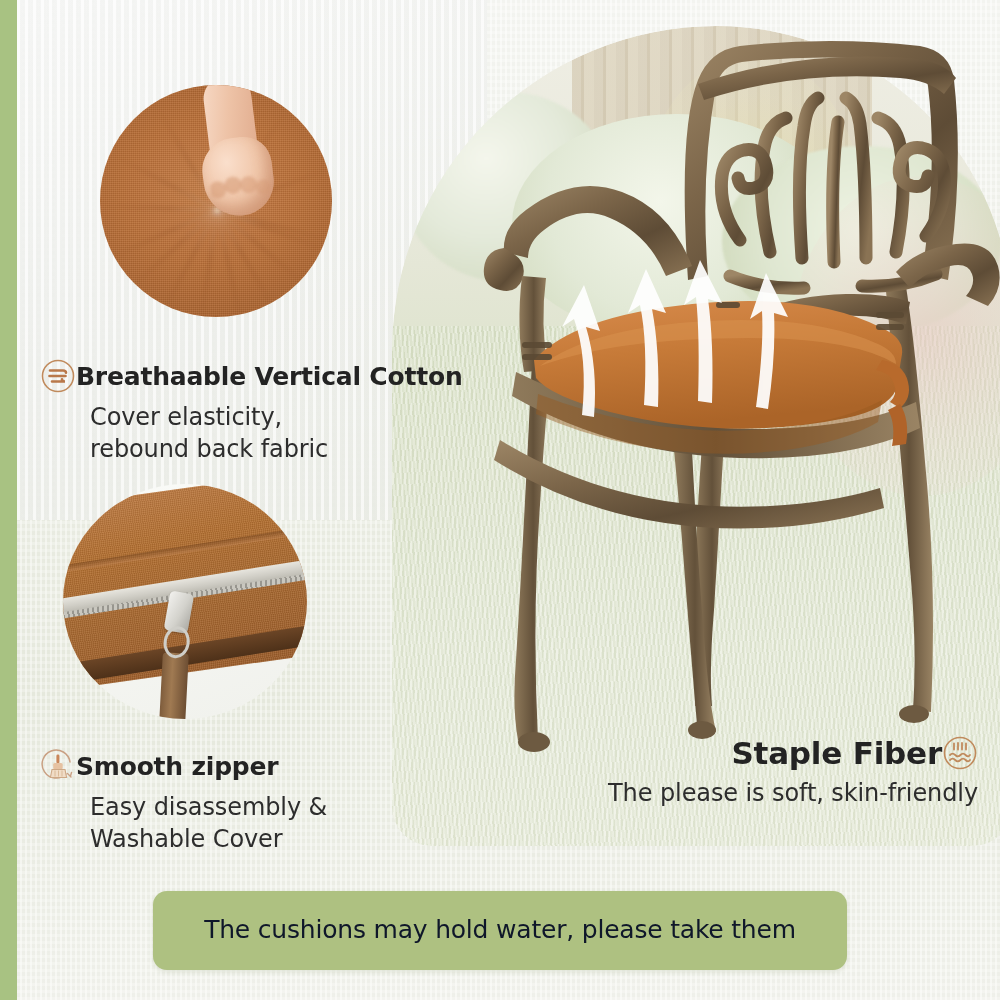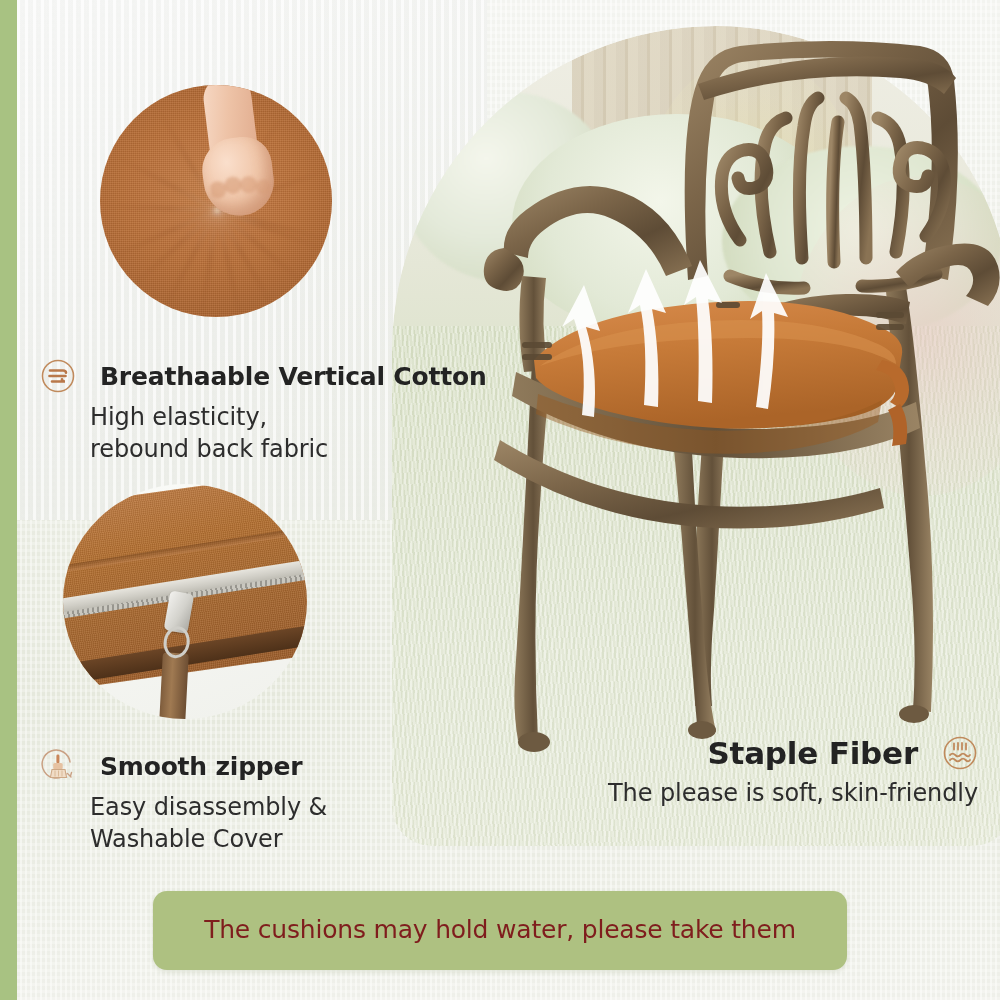--- a/index.html
+++ b/index.html
@@ -193,21 +193,21 @@
     transform:rotate(-9deg);
   }
   .zip-leg{
     position:absolute;left:40%;top:72%;width:26px;height:30%;
     background:linear-gradient(90deg,#7e5c3c,#a07a52 40%,#6d4e33 100%);
     transform:rotate(3deg);border-radius:4px;
   }
 
   
   .feature{position:absolute;}
-  .feat-head{display:flex;align-items:center;gap:24px;}
+  .feat-head{display:flex;align-items:center;gap:0;}
   .feat-title{
     font-size:25px;font-weight:bold;color:#232323;letter-spacing:-.2px;white-space:nowrap;
   }
   .feat-body{
     margin-top:7px;font-size:24px;color:#2d2d2d;line-height:1.35;letter-spacing:-.1px;
   }
   .feat-1{left:40px;top:358px;}
   .feat-1 .feat-body{margin-left:50px;}
   .feat-2{left:40px;top:748px;}
   .feat-2 .feat-body{margin-left:50px;}
@@ -221,21 +221,21 @@
   .ficon svg{display:block;width:100%;height:100%;}
 
   
   .notice{
     position:absolute;left:153px;top:891px;width:694px;height:79px;
     background:#aec181;border-radius:14px;
     display:flex;align-items:center;justify-content:center;
     box-shadow:0 2px 5px rgba(120,140,90,.18);
   }
   .notice-text{
-    font-size:25px;color:#7f1d1d;text-align:center;line-height:1.3;letter-spacing:-.2px;
+    font-size:25px;color:#0f172a;text-align:center;line-height:1.3;letter-spacing:-.2px;
     padding:0 18px;
   }
 </style>
 </head>
 <body>
 
 <div id="stage">
 
   <div class="bg-paper"></div>
   <div class="wall-panel"></div>
@@ -387,21 +387,21 @@
           <g fill="none" stroke="#b9784a" stroke-width="2.6" stroke-linecap="round">
             <path d="M10 12.5 h13 q3 0 3 2.2"></path>
             <path d="M9.5 18 h16"></path>
             <path d="M12 23.5 h13 q-3 0 -3 -2.2"></path>
           </g>
         </svg>
       </span>
       <span class="feat-title">Breathaable Vertical Cotton</span>
     </div>
     <div class="feat-body">
-      <div>High elasticity,</div>
+      <div>Cover elasticity,</div>
       <div>rebound back fabric</div>
     </div>
   </div>
 
   <div class="feature feat-2">
     <div class="feat-head">
       <span class="ficon">
         <svg viewBox="0 0 36 36" aria-hidden="true">
           <path d="M30 14 a14 14 0 1 0 -4 12" fill="none" stroke="#c9a083" stroke-width="1.5" stroke-linecap="round"></path>
           <path d="M27.5 25.5 l3.5 3.5 M31.5 24.5 l-1 3.5" fill="none" stroke="#c9a083" stroke-width="1.4" stroke-linecap="round"></path>

